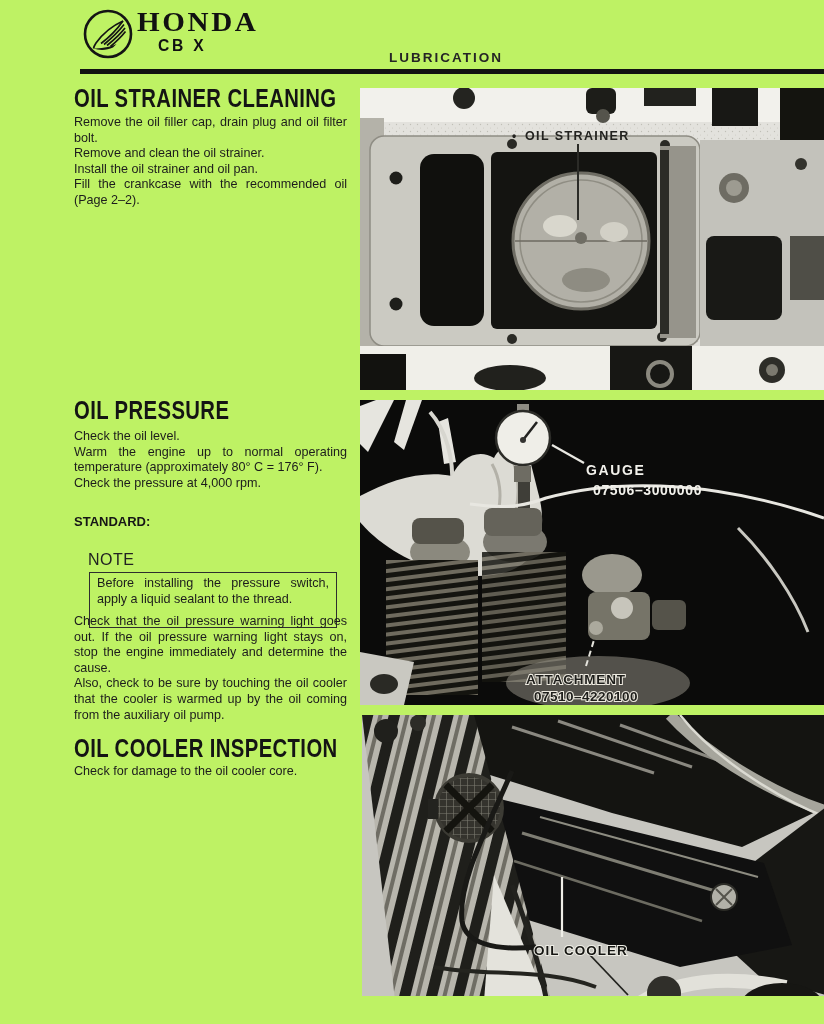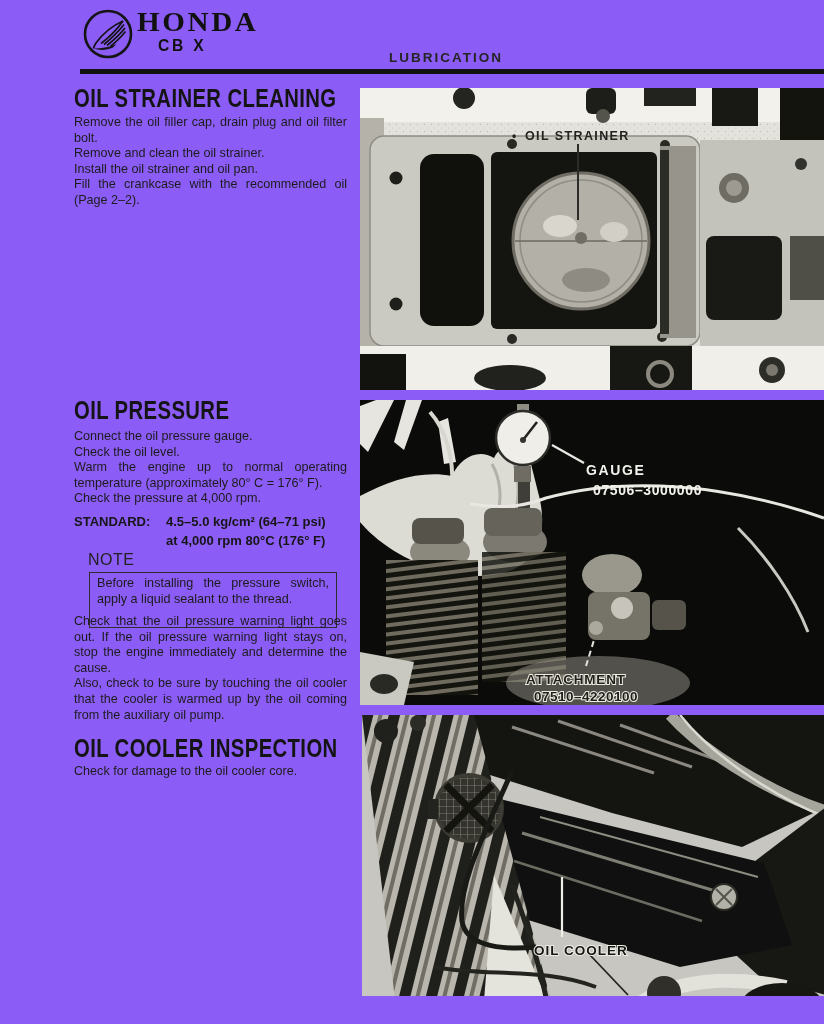--- a/index.html
+++ b/index.html
@@ -1,18 +1,18 @@
 <!DOCTYPE html>
 <html><head>
 <meta charset="utf-8">
 <style>
   html,body{margin:0;padding:0;background:#888;}
   .page{
     position:relative;width:824px;height:1024px;margin:0 auto;
-    background:#8b5cf6;overflow:hidden;
+    background:#bef264;overflow:hidden;
     font-family:"Liberation Sans",sans-serif;color:#1a1a1a;
   }
   
   .logo{position:absolute;left:82px;top:8px;width:52px;height:52px;}
   .brand{
     position:absolute;left:137px;top:6px;
     font-family:"Liberation Serif",serif;font-weight:700;font-size:28px;
     letter-spacing:2.5px;color:#111;transform:scaleX(1.04);transform-origin:0 0;
     white-space:nowrap;
   }
@@ -79,32 +79,27 @@
     <div class="step">Remove the oil filler cap, drain plug and oil filter bolt.</div>
     <div class="step">Remove and clean the oil strainer.</div>
     <div class="step">Install the oil strainer and oil pan.</div>
     <div class="step">Fill the crankcase with the recommended oil (Page 2–2).</div>
   </div>
 
   <div class="block" style="top:397px;">
     <div class="sec-head">OIL PRESSURE</div>
   </div>
   <div class="block body-text" style="top:429px;">
-    <div class="step">Connect the oil pressure gauge.</div>
     <div class="step">Check the oil level.</div>
     <div class="step">Warm the engine up to normal operating temperature (approximately 80° C = 176° F).</div>
     <div class="step">Check the pressure at 4,000 rpm.</div>
   </div>
 
   <div class="block std" style="top:512px;">
     <div class="std-label">STANDARD:</div>
-    <div>
-      <div>4.5–5.0 kg/cm² (64–71 psi)</div>
-      <div>at 4,000 rpm 80°C (176° F)</div>
-    </div>
   </div>
 
   <div class="block" style="top:551px;left:88px;width:259px;">
     <div class="note-label">NOTE</div>
     <div class="note-box">Before installing the pressure switch, apply a liquid sealant to the thread.</div>
   </div>
 
   <div class="block body-text" style="top:614px;">
     <div class="step">Check that the oil pressure warning light goes out. If the oil pressure warning light stays on, stop the engine immediately and determine the cause.</div>
     <div class="step">Also, check to be sure by touching the oil cooler that the cooler is warmed up by the oil coming from the auxiliary oil pump.</div>

